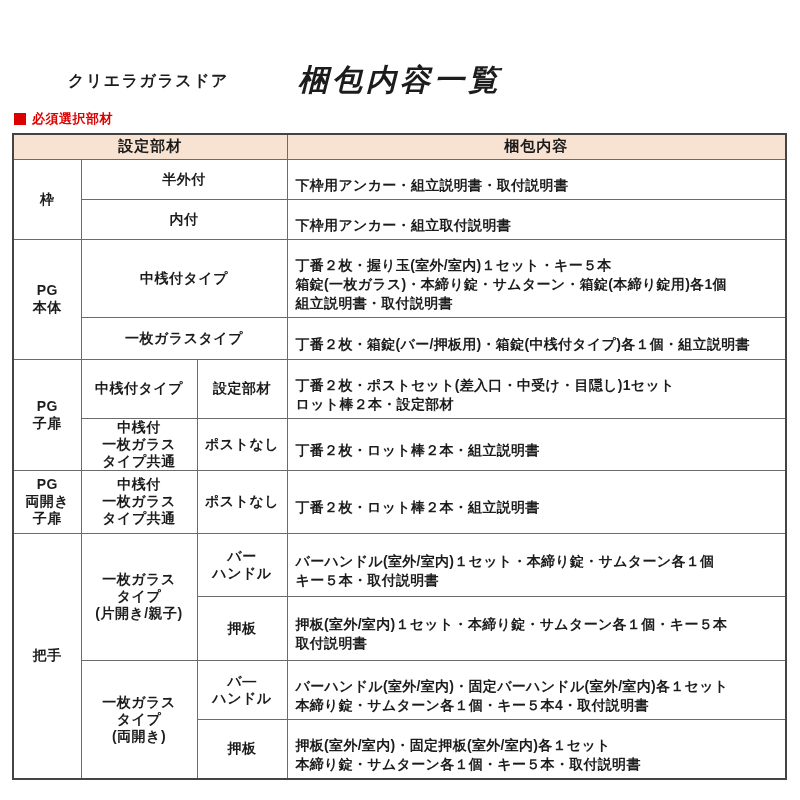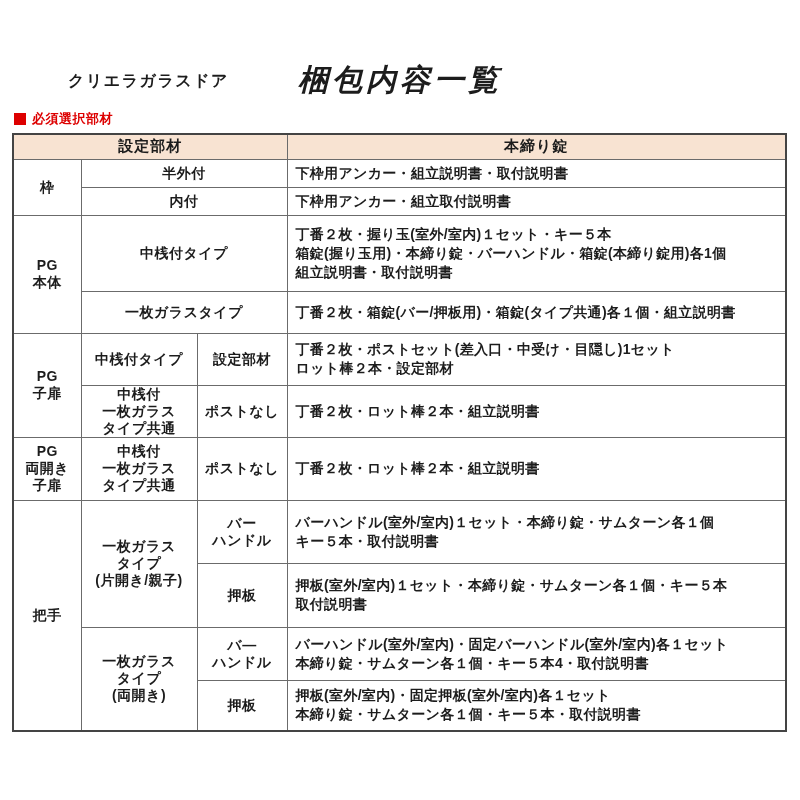--- a/index.html
+++ b/index.html
@@ -40,21 +40,21 @@
     font-size:15px;letter-spacing:1px;
     font-weight:bold;text-align:center;
   }
   td.lab{
     text-align:center;
     font-size:14px;line-height:17px;letter-spacing:0.5px;
   }
   td.con{
     text-align:left;
     font-size:14px;line-height:19px;letter-spacing:0.3px;
-    padding:4px 6px 4px 8px;
+    padding:16px 6px 4px 8px;
   }
 </style>
 </head>
 <body>
 
 <div class="product-label">クリエラガラスドア</div>
 <div class="title">梱包内容一覧</div>
 
 <div class="note">
   <span class="note-square"></span>
@@ -64,44 +64,44 @@
 <table class="packing">
   <colgroup>
     <col style="width:68px">
       <col style="width:116px">
       <col style="width:90px">
       <col>
   </colgroup>
   <thead>
     <tr style="height:25px">
       <th colspan="3">設定部材</th>
-      <th>本締り錠</th>
+      <th>梱包内容</th>
     </tr>
   </thead>
   <tbody>
     <tr style="height:27px">
       <td class="lab" rowspan="2">枠</td>
       <td class="lab" colspan="2">半外付</td>
       <td class="con">下枠用アンカー・組立説明書・取付説明書</td>
     </tr>
     <tr style="height:27px">
       <td class="lab" colspan="2">内付</td>
       <td class="con">下枠用アンカー・組立取付説明書</td>
     </tr>
     <tr style="height:76px">
       <td class="lab" rowspan="2">PG
 本体</td>
       <td class="lab" colspan="2">中桟付タイプ</td>
       <td class="con">丁番２枚・握り玉(室外/室内)１セット・キー５本
-箱錠(握り玉用)・本締り錠・バーハンドル・箱錠(本締り錠用)各1個
+箱錠(一枚ガラス)・本締り錠・サムターン・箱錠(本締り錠用)各1個
 組立説明書・取付説明書</td>
     </tr>
     <tr style="height:42px">
       <td class="lab" colspan="2">一枚ガラスタイプ</td>
-      <td class="con">丁番２枚・箱錠(バー/押板用)・箱錠(タイプ共通)各１個・組立説明書</td>
+      <td class="con">丁番２枚・箱錠(バー/押板用)・箱錠(中桟付タイプ)各１個・組立説明書</td>
     </tr>
     <tr style="height:52px">
       <td class="lab" rowspan="2">PG
 子扉</td>
       <td class="lab">中桟付タイプ</td>
       <td class="lab">設定部材</td>
       <td class="con">丁番２枚・ポストセット(差入口・中受け・目隠し)1セット
 ロット棒２本・設定部材</td>
     </tr>
     <tr style="height:50px">

